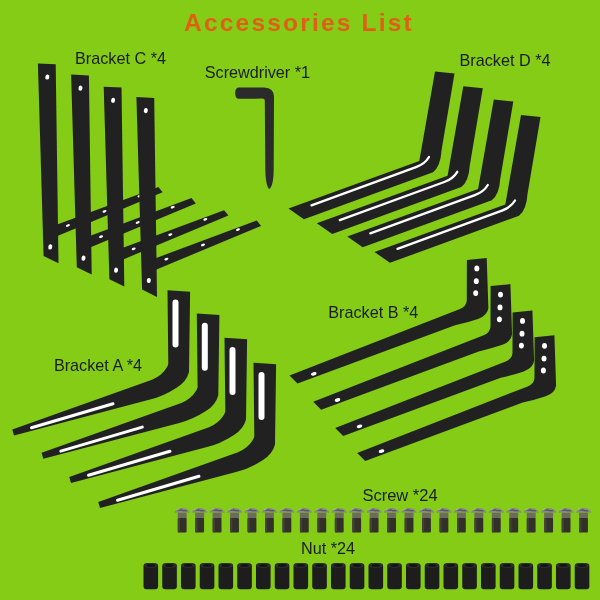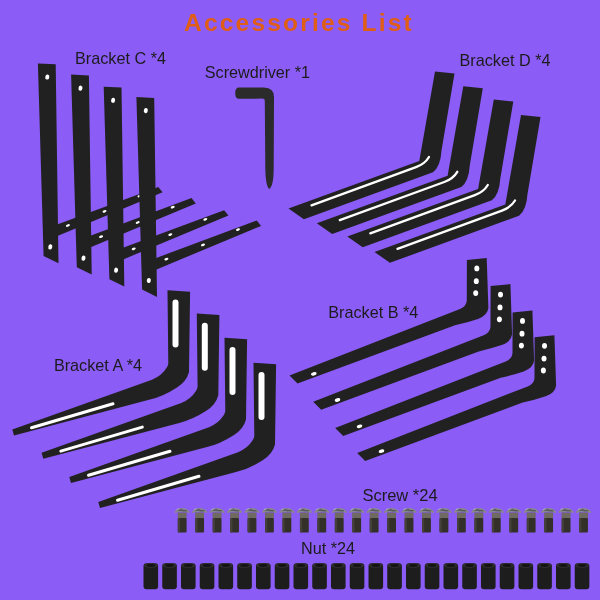--- a/index.html
+++ b/index.html
@@ -1,16 +1,16 @@
 <!DOCTYPE html>
 <html><head>
 <meta charset="utf-8">
 <style>
   html,body{margin:0;padding:0;background:#ffffff;}
-  #stage{position:relative;width:600px;height:600px;background:#8b5cf6;overflow:hidden;}
+  #stage{position:relative;width:600px;height:600px;background:#84cc16;overflow:hidden;}
   svg{display:block;}
   text{font-family:"Liberation Sans", sans-serif;}
 </style>
 </head>
 <body>
 <div id="stage">
 <svg width="600" height="600" viewBox="0 0 600 600">
   <defs>
 
     <g id="brC">

